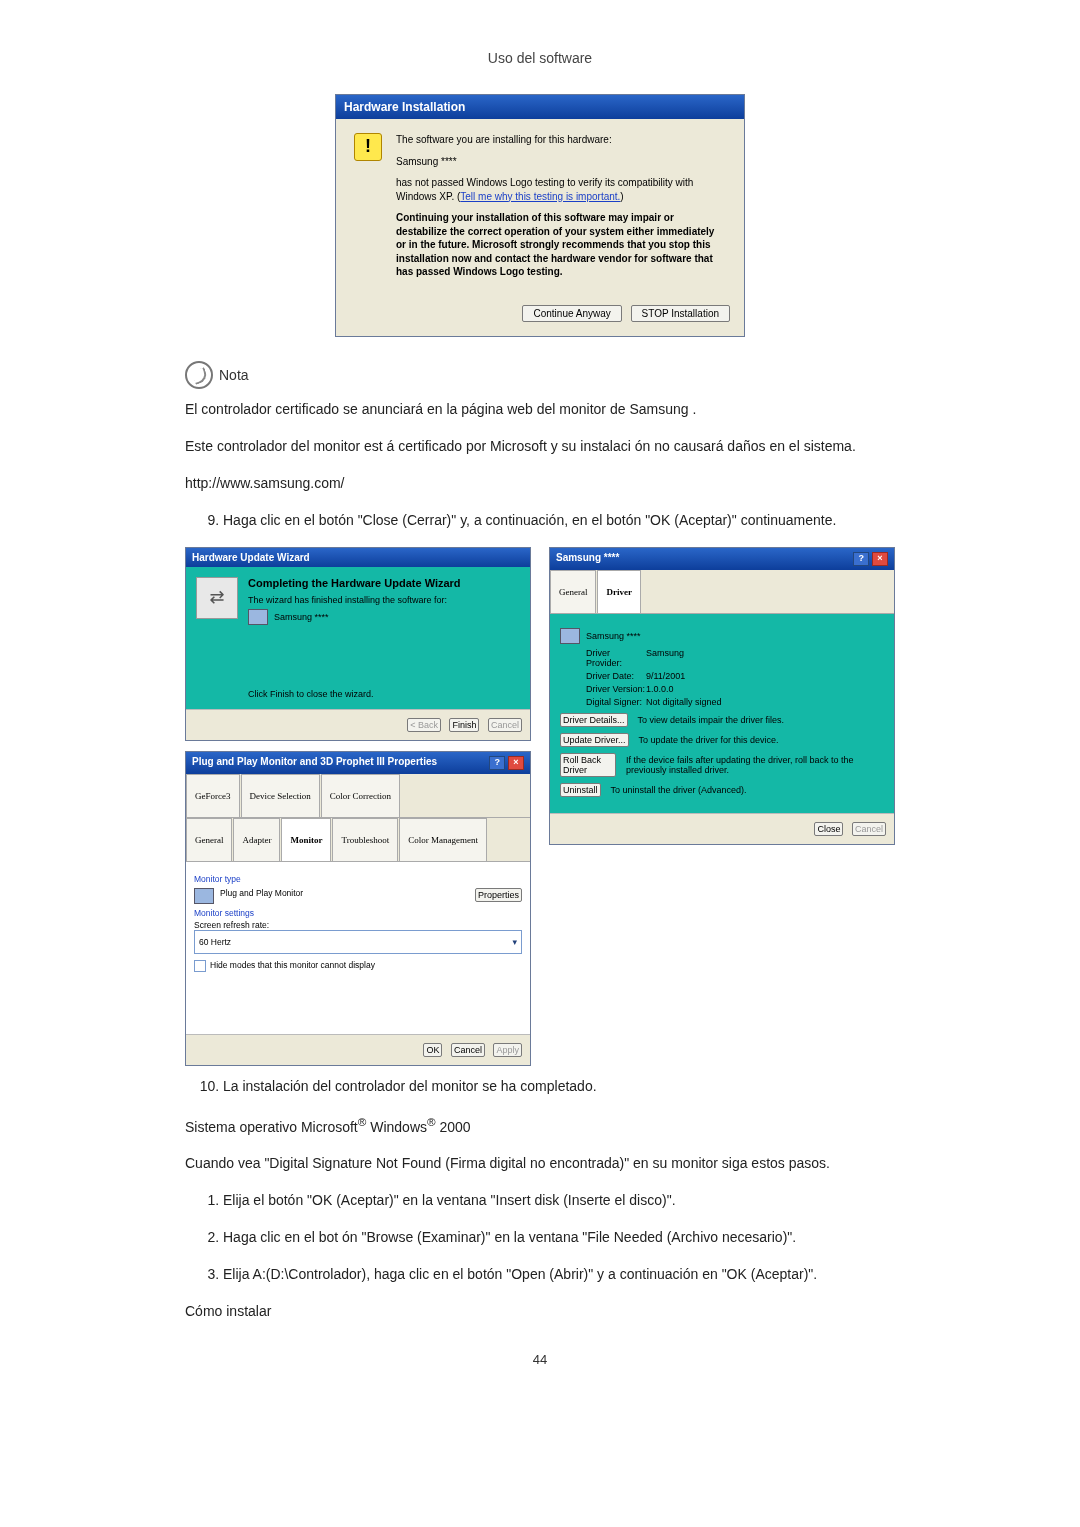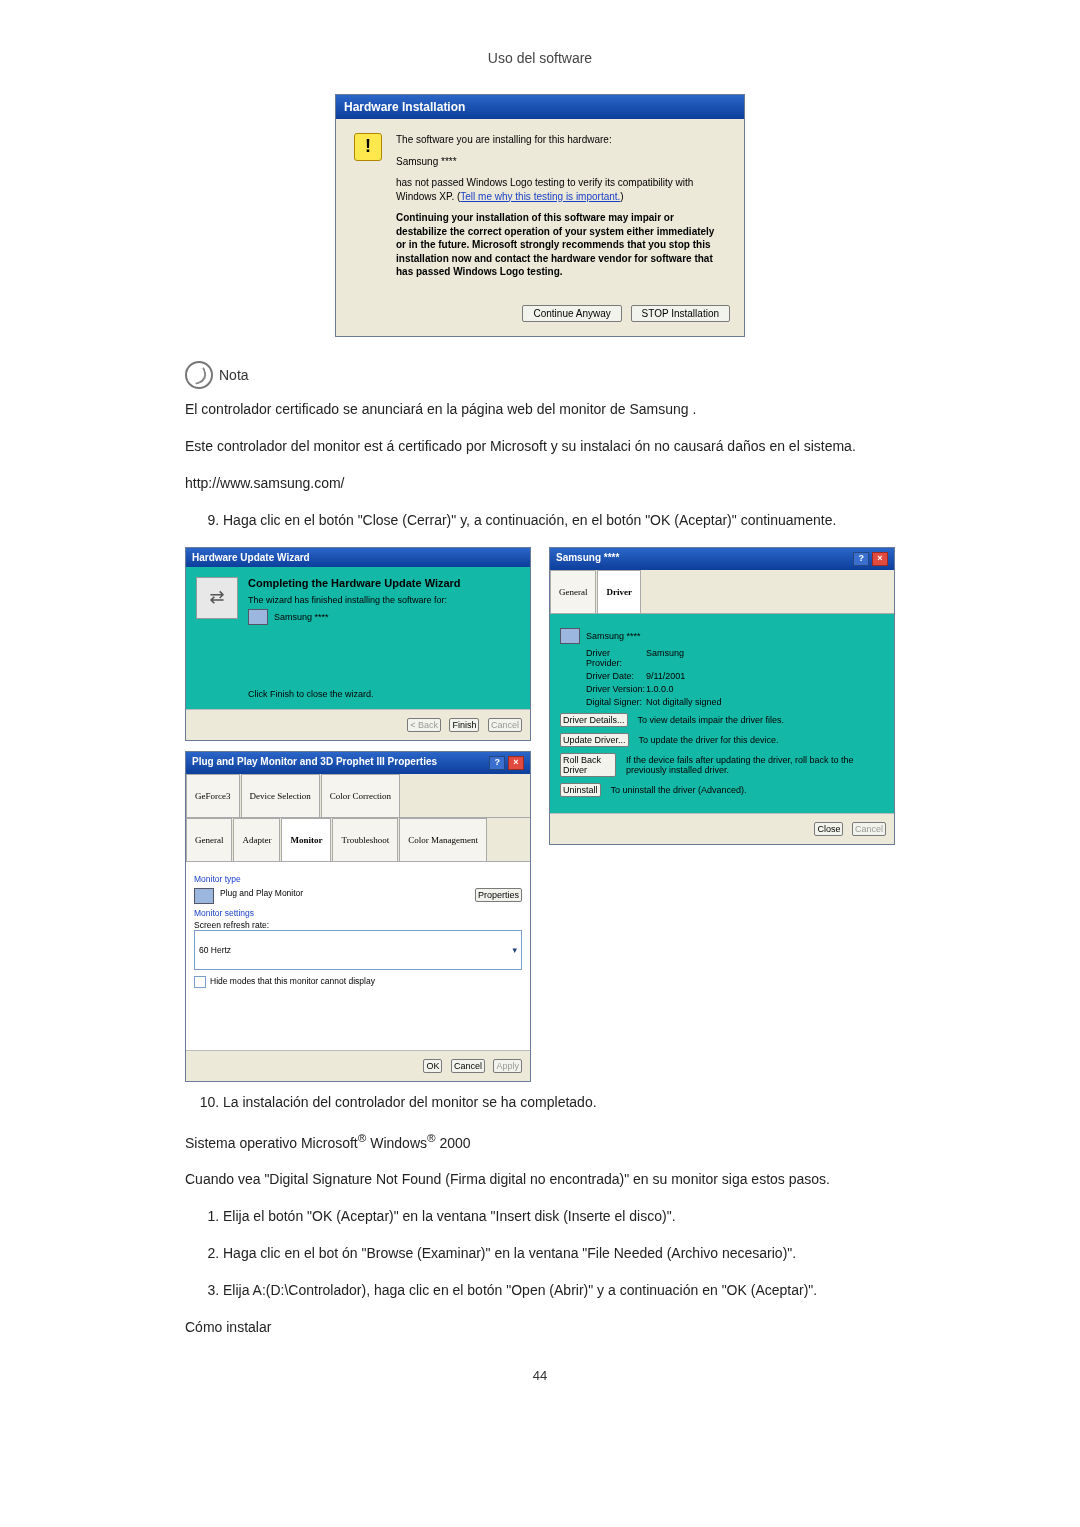--- a/index.html
+++ b/index.html
@@ -176,21 +176,21 @@
 
   .kv { display:flex; margin:3px 0; }
   .kv .k { width: 60px; }
   .btn-row { display:flex; align-items:center; margin:6px 0; }
   .btn-row .xp-btn { margin:0 10px 0 0; }
 
   .plug-body { background:#fff; padding:8px; font-size:8.5px; }
   .plug-section { color:#1a3fc7; font-size:8.5px; margin:4px 0 2px 0; }
   .plug-row { display:flex; align-items:flex-start; margin:4px 0; }
   .plug-select {
-    border:1px solid #7a9ccf; background:#fff; padding:14px 4px;
+    border:1px solid #7a9ccf; background:#fff; padding:6px 4px;
     display:flex; justify-content:space-between; align-items:center;
     font-size:8.5px;
   }
   .chev { color:#22407a; font-size:9px; }
   .cb {
     width:10px; height:10px; border:1px solid #7a9ccf; background:#fff;
     display:inline-block; margin-right:4px; vertical-align:middle;
   }
   .small-note { font-size:8px; color:#333; line-height:1.3; margin-top:3px; }
 

